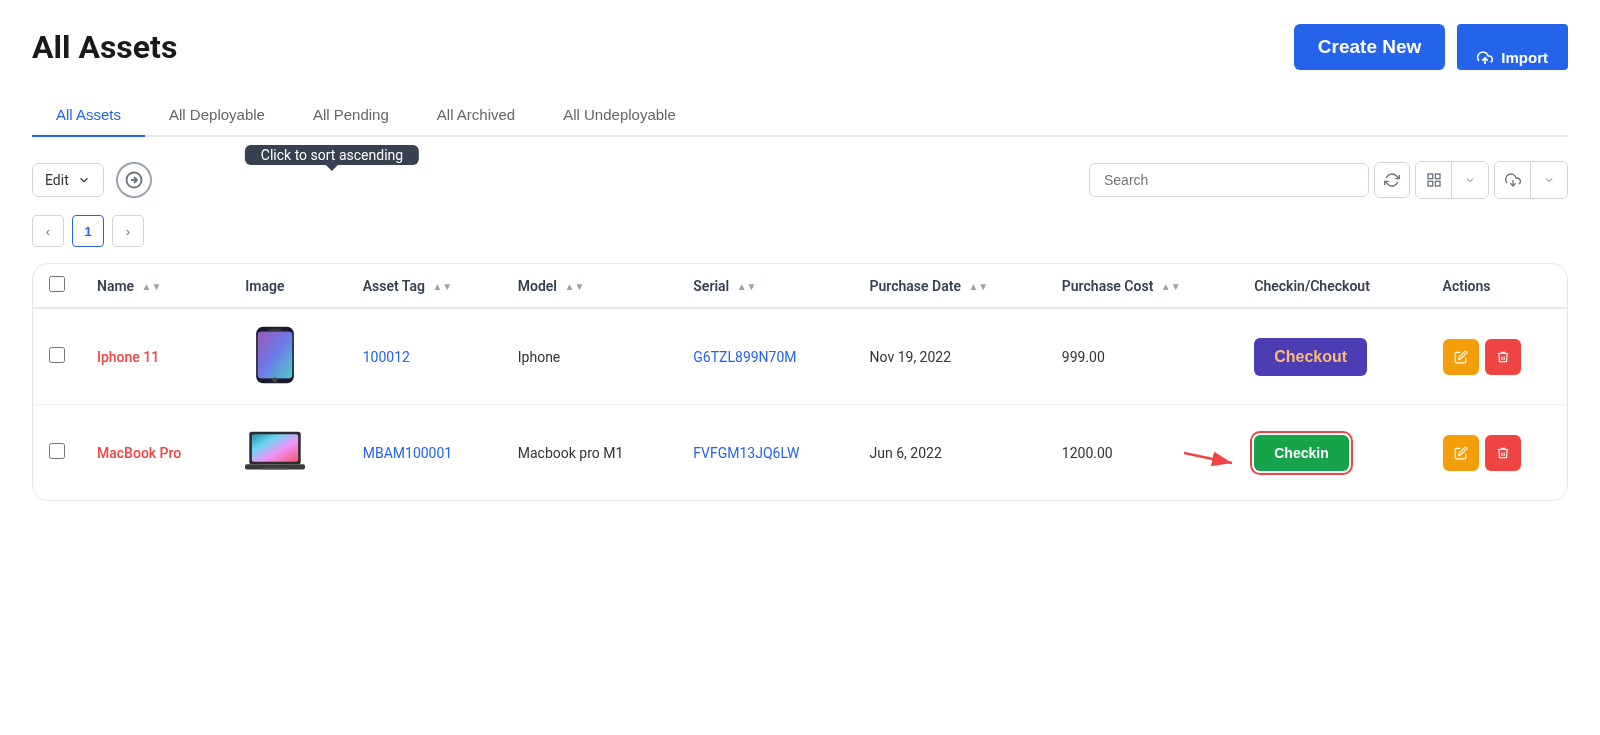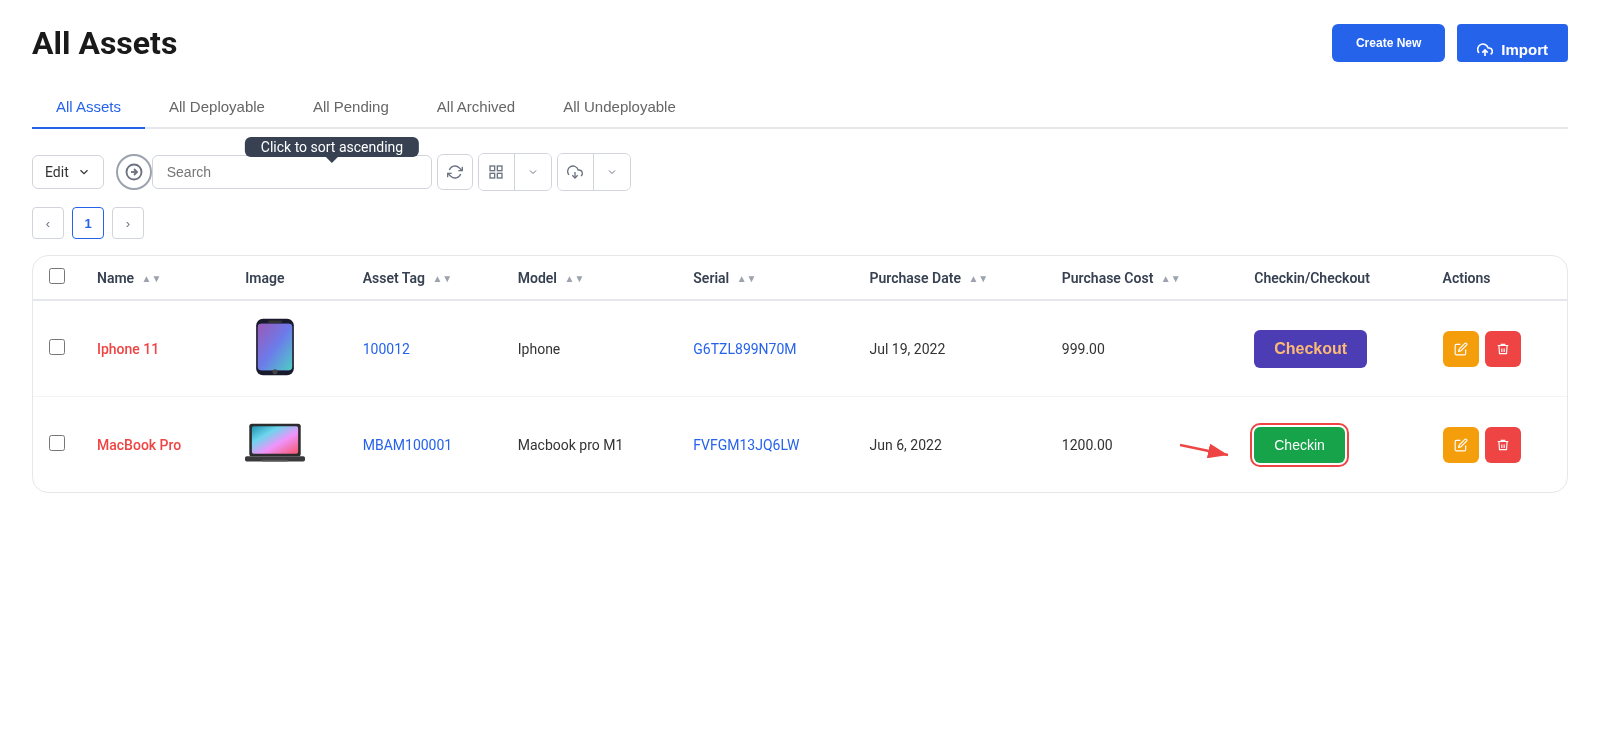--- a/index.html
+++ b/index.html
@@ -4,30 +4,30 @@
   <style>
     * { box-sizing: border-box; margin: 0; padding: 0; }
     body { font-family: -apple-system, BlinkMacSystemFont, 'Segoe UI', Roboto, sans-serif; background: #fff; color: #333; font-size: 14px; }
     
     .page-container { padding: 24px 32px; }
     
     
     .page-header { display: flex; align-items: center; justify-content: space-between; margin-bottom: 24px; }
     .page-title { font-size: 32px; font-weight: 700; color: #1a1a1a; }
     .header-actions { display: flex; gap: 12px; }
-    .btn-create { background: #2563eb; color: #fff; border: none; padding: 12px 24px; border-radius: 6px; font-size: 12px; font-weight: 600; cursor: pointer; }
+    .btn-create { background: #2563eb; color: #fff; border: none; padding: 12px 24px; border-radius: 6px; font-size: 19px; font-weight: 600; cursor: pointer; }
     .btn-import { background: #2563eb; color: #fff; border: none; padding: 4px 20px; border-radius: 4px; font-size: 15px; font-weight: 600; cursor: pointer; display: flex; align-items: flex-end; gap: 8px; }
     
     
     .tabs { display: flex; border-bottom: 2px solid #e5e7eb; margin-bottom: 24px; }
     .tab { padding: 12px 24px; border: none; background: none; font-size: 15px; cursor: pointer; color: #666; border-bottom: 2px solid transparent; margin-bottom: -2px; }
     .tab.active { color: #2563eb; border-bottom-color: #2563eb; font-weight: 500; }
     
     
-    .toolbar { display: flex; align-items: center; justify-content: flex-start; margin-bottom: 16px; }
+    .toolbar { display: flex; align-items: center; justify-content: space-between; margin-bottom: 16px; }
     .toolbar-left { display: flex; align-items: center; gap: 12px; }
     .toolbar-right { display: flex; align-items: center; gap: 5px; }
     
     .edit-select { display: flex; align-items: center; border: 1px solid #d1d5db; border-radius: 6px; padding: 8px 12px; font-size: 14px; gap: 8px; cursor: pointer; background: #fff; color: #333; }
     
     .btn-go { width: 36px; height: 36px; border-radius: 50%; border: 2px solid #9ca3af; background: #fff; display: flex; align-items: center; justify-content: center; cursor: pointer; color: #6b7280; font-size: 18px; }
     
     .search-input { border: 1px solid #d1d5db; border-radius: 6px; padding: 8px 14px; font-size: 14px; width: 280px; outline: none; color: #999; }
     
     .btn-icon { width: 36px; height: 36px; border: 1px solid #d1d5db; border-radius: 6px; background: #fff; display: flex; align-items: center; justify-content: center; cursor: pointer; color: #6b7280; font-size: 16px; }
@@ -50,21 +50,21 @@
     th .sort-icons { display: inline-flex; flex-direction: column; margin-left: 4px; font-size: 10px; color: #9ca3af; vertical-align: middle; line-height: 1; }
     tbody tr { border-bottom: 1px solid #f3f4f6; }
     tbody tr:last-child { border-bottom: none; }
     td { padding: 16px 16px; vertical-align: middle; }
     
     .asset-name { color: #ef4444; font-weight: 500; text-decoration: none; cursor: pointer; }
     .asset-link { color: #2563eb; text-decoration: none; cursor: pointer; }
     
     
     .btn-checkout { background: #4c3db5; color: #fdba74; border: none; padding: 10px 20px; border-radius: 6px; font-size: 16px; font-weight: 600; cursor: pointer; white-space: nowrap; }
-    .btn-checkin { background: #16a34a; color: #fff; border: none; padding: 10px 20px; border-radius: 6px; font-size: 14px; font-weight: 400; cursor: pointer; white-space: nowrap; outline: 2px solid #ef4444; outline-offset: 2px; }
+    .btn-checkin { background: #16a34a; color: #fff; border: none; padding: 10px 20px; border-radius: 6px; font-size: 14px; font-weight: 700; cursor: pointer; white-space: nowrap; outline: 2px solid #ef4444; outline-offset: 2px; }
     
     .action-btns { display: flex; gap: 6px; }
     .btn-edit { background: #f59e0b; color: #fff; border: none; width: 36px; height: 36px; border-radius: 6px; cursor: pointer; display: flex; align-items: center; justify-content: center; font-size: 14px; }
     .btn-delete { background: #ef4444; color: #fff; border: none; width: 36px; height: 36px; border-radius: 6px; cursor: pointer; display: flex; align-items: center; justify-content: center; font-size: 14px; }
     
     .checkbox-col { width: 40px; }
     input[type="checkbox"] { width: 16px; height: 16px; cursor: pointer; }
 
     
     .phone-svg, .laptop-svg { width: 60px; height: 60px; }
@@ -231,21 +231,21 @@
           <td>
             <a class="asset-link">100012</a>
           </td>
           <td>
             <span>Iphone</span>
           </td>
           <td>
             <a class="asset-link">G6TZL899N70M</a>
           </td>
           <td>
-            <span>Jul 19, 2022</span>
+            <span>Nov 19, 2022</span>
           </td>
           <td>
             <span>999.00</span>
           </td>
           <td>
             <button class="btn-checkout">Checkout</button>
           </td>
           <td>
             <div class="action-btns">
               <button class="btn-edit">

